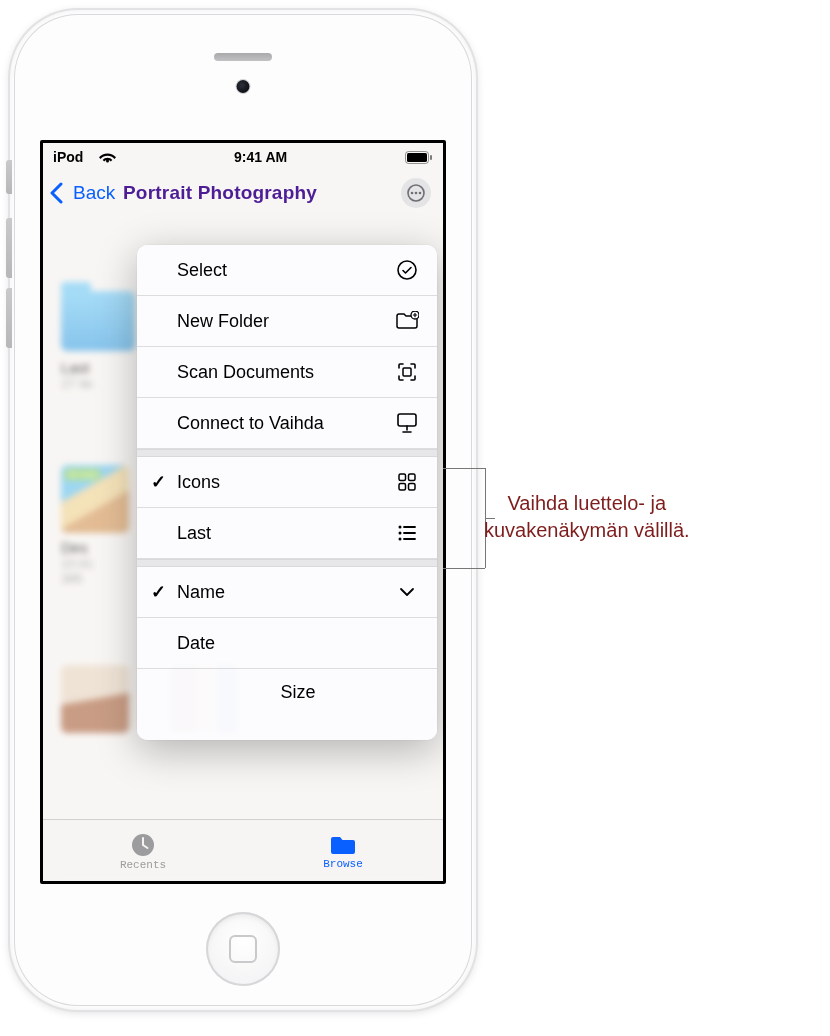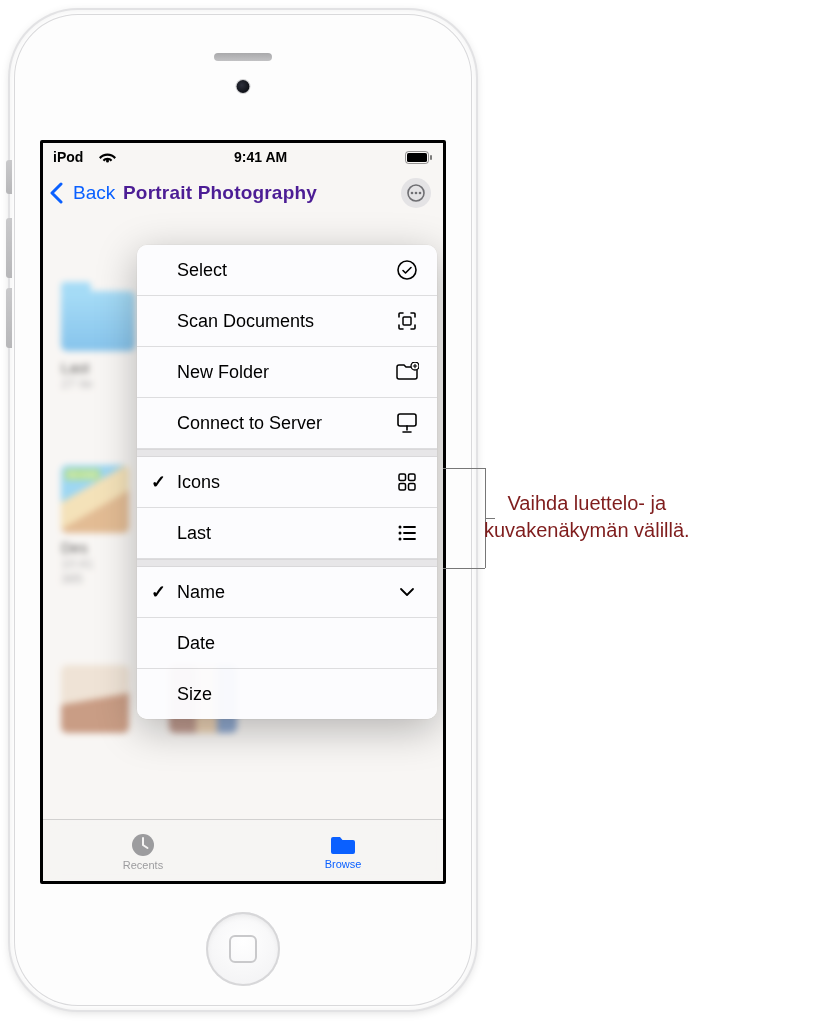--- a/index.html
+++ b/index.html
@@ -224,21 +224,21 @@
     display: flex;
     align-items: center;
     justify-content: space-between;
     padding: 13px 18px 13px 40px;
     font-size: 18px;
     color: #000;
     border-bottom: 0.5px solid rgba(0,0,0,0.12);
     position: relative;
     background: transparent;
   }
-  .menu-item:last-child { border-bottom: none; }
+  .menu-item:last-child { border-bottom: none; flex-direction: column; }
   .menu-section-gap {
     height: 8px;
     background: #e7e6e8;
     border-top: 0.5px solid rgba(0,0,0,0.06);
     border-bottom: 0.5px solid rgba(0,0,0,0.06);
   }
   .menu-check {
     position: absolute;
     left: 14px;
     top: 50%;
@@ -259,20 +259,21 @@
     z-index: 6;
   }
   .tab {
     flex: 1;
     display: flex;
     flex-direction: column;
     align-items: center;
     justify-content: center;
     gap: 0;
     font-size: 11px;
+    font-family: Liberation Mono, monospace;
   }
   .tab-inactive { color: #9c9c9e; }
   .tab-active { color: #0a60ff; }
   .tab svg { display:block; }
 
   
   .callout {
     position: absolute;
     left: 484px;
     top: 490px;
@@ -372,40 +373,40 @@
       <div class="menu-item">
         <span>Select</span>
         <span class="menu-icon">
           <svg width="22" height="22" viewBox="0 0 22 22">
               <circle cx="11" cy="11" r="9" fill="none" stroke="#000" stroke-width="1.6"></circle>
               <path d="M7 11.5l2.5 2.5L15 8.5" fill="none" stroke="#000" stroke-width="1.6" stroke-linecap="round" stroke-linejoin="round"></path>
             </svg>
         </span>
       </div>
       <div class="menu-item">
-        <span>Scan Documents</span>
-        <span class="menu-icon">
-          <svg width="22" height="22" viewBox="0 0 22 22">
-              <path d="M3 7V4a1 1 0 011-1h3M15 3h3a1 1 0 011 1v3M19 15v3a1 1 0 01-1 1h-3M7 19H4a1 1 0 01-1-1v-3" fill="none" stroke="#000" stroke-width="1.6" stroke-linecap="round"></path>
-              <rect x="7" y="7" width="8" height="8" rx="1" fill="none" stroke="#000" stroke-width="1.5"></rect>
-            </svg>
-        </span>
-      </div>
-      <div class="menu-item">
         <span>New Folder</span>
         <span class="menu-icon">
           <svg width="24" height="20" viewBox="0 0 24 20">
               <path d="M2 5a2 2 0 012-2h5l2 2h9a2 2 0 012 2v8a2 2 0 01-2 2H4a2 2 0 01-2-2V5z" fill="none" stroke="#000" stroke-width="1.5"></path>
               <circle cx="20" cy="4" r="4" fill="#fff" stroke="#000" stroke-width="1.3"></circle>
               <path d="M20 2.3v3.4M18.3 4h3.4" stroke="#000" stroke-width="1.2" stroke-linecap="round"></path>
             </svg>
         </span>
       </div>
       <div class="menu-item">
-        <span>Connect to Server</span>
+        <span>Scan Documents</span>
+        <span class="menu-icon">
+          <svg width="22" height="22" viewBox="0 0 22 22">
+              <path d="M3 7V4a1 1 0 011-1h3M15 3h3a1 1 0 011 1v3M19 15v3a1 1 0 01-1 1h-3M7 19H4a1 1 0 01-1-1v-3" fill="none" stroke="#000" stroke-width="1.6" stroke-linecap="round"></path>
+              <rect x="7" y="7" width="8" height="8" rx="1" fill="none" stroke="#000" stroke-width="1.5"></rect>
+            </svg>
+        </span>
+      </div>
+      <div class="menu-item">
+        <span>Connect to Vaihda</span>
         <span class="menu-icon">
           <svg width="24" height="22" viewBox="0 0 24 22">
               <rect x="3" y="2" width="18" height="12" rx="2" fill="none" stroke="#000" stroke-width="1.6"></rect>
               <path d="M12 14v4M8 20h8" stroke="#000" stroke-width="1.6" stroke-linecap="round"></path>
             </svg>
         </span>
       </div>
       <div class="menu-section-gap"></div>
       <div class="menu-item">
         <span class="menu-check">✓</span>

